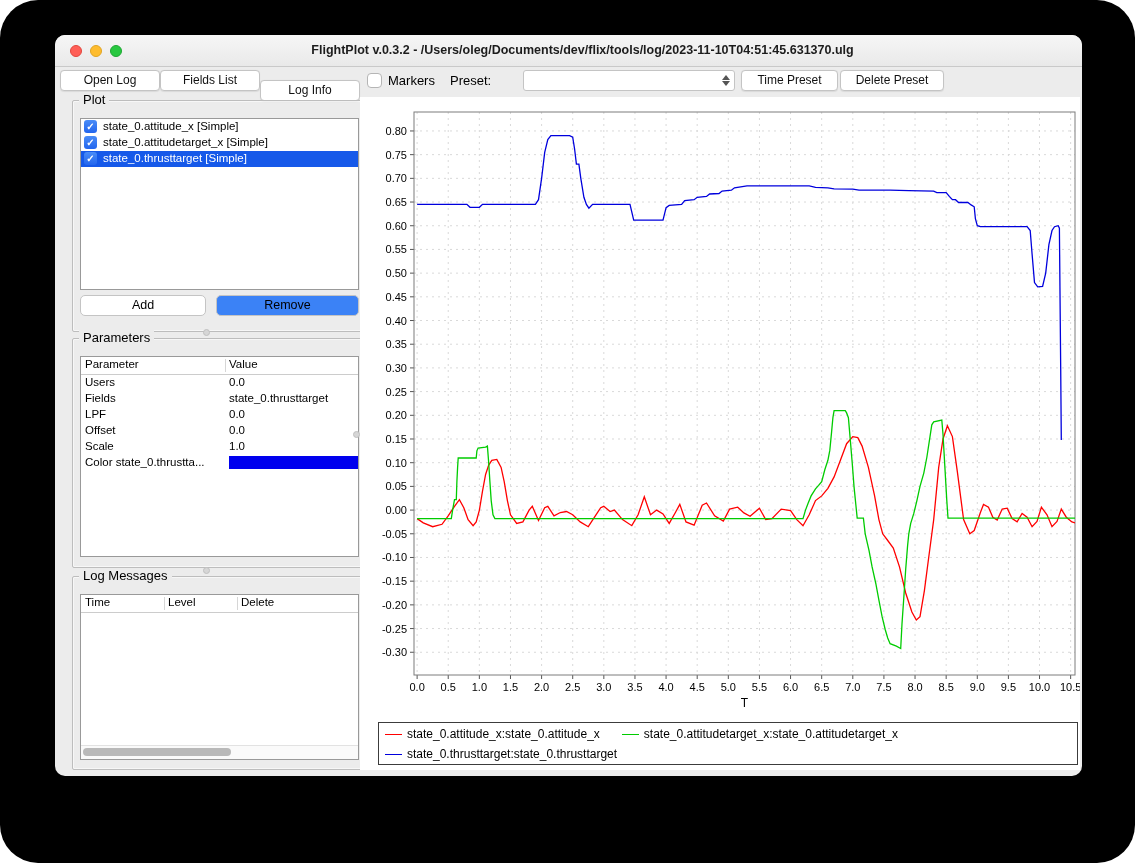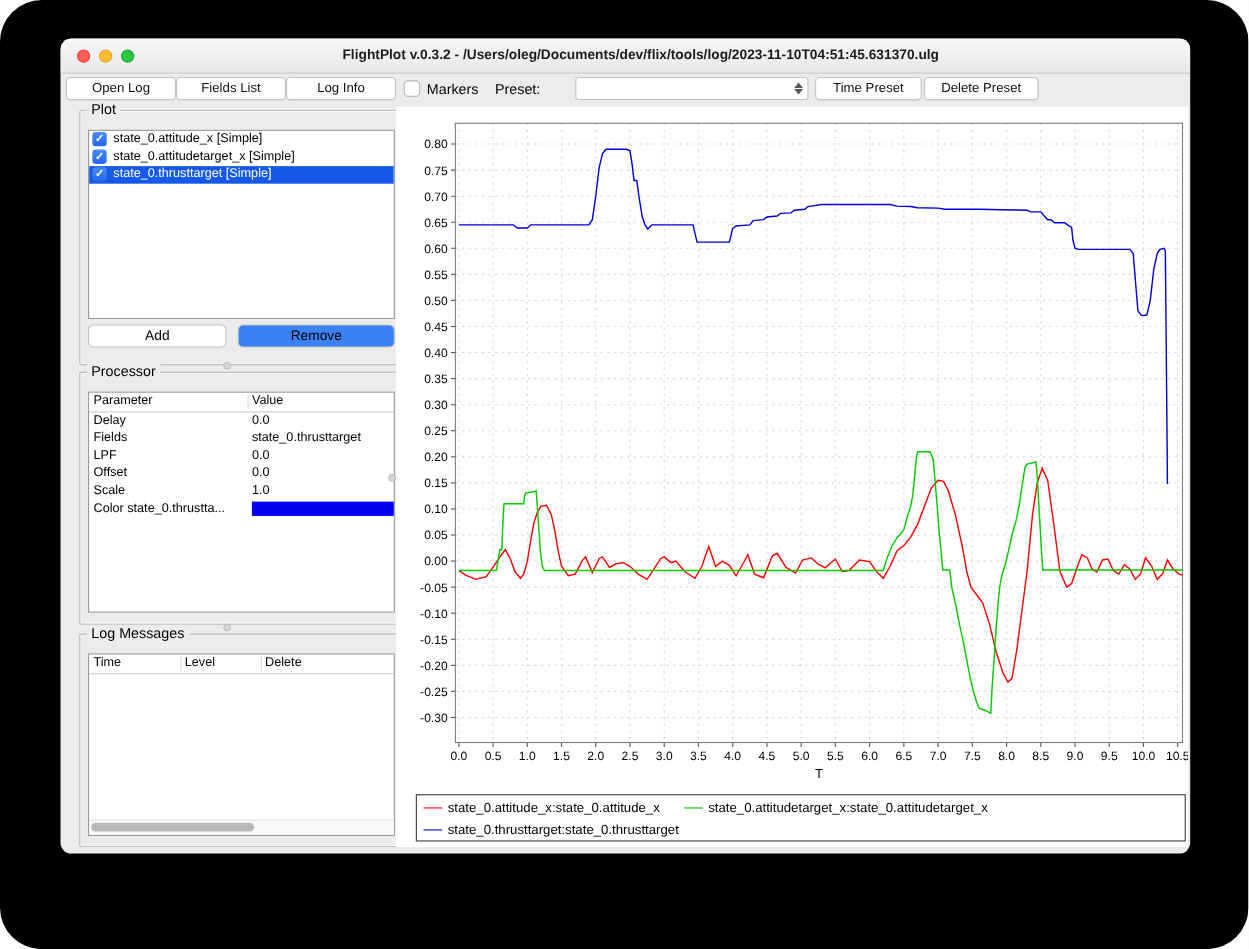--- a/index.html
+++ b/index.html
@@ -10,21 +10,21 @@
   #titlebar{position:absolute;left:0;top:0;width:100%;height:31px;background:linear-gradient(#f6f6f6,#e9e9e9);border-bottom:1px solid #c9c9c9;}
   .tl{position:absolute;top:10px;width:12px;height:12px;border-radius:50%;}
   #tl-close{left:15px;background:#ff5f57;border:1px solid #e2463d;box-sizing:border-box;}
   #tl-min{left:35px;background:#febc2e;border:1px solid #e0a423;box-sizing:border-box;}
   #tl-zoom{left:55px;background:#28c840;border:1px solid #1ea733;box-sizing:border-box;}
   #title-text{position:absolute;left:0;right:0;top:0;height:31px;line-height:31px;text-align:center;font-size:12.5px;font-weight:bold;color:#1c1c1c;padding-left:28px;}
   
   .btn{position:absolute;height:21px;background:#fff;border:1px solid #c4c4c4;border-radius:4px;font-size:12px;color:#111;text-align:center;line-height:19px;box-sizing:border-box;box-shadow:0 .5px 1px rgba(0,0,0,.08);}
   #btn-open{left:5px;top:35px;width:100px;}
   #btn-fields{left:105px;top:35px;width:100px;}
-  #btn-loginfo{left:205px;top:35px;width:100px;text-align:center;}
+  #btn-loginfo{left:205px;top:45px;width:100px;text-align:center;}
   #markers-box{position:absolute;left:312px;top:38px;width:15px;height:15px;background:#fff;border:1px solid #b5b5b5;border-radius:4px;box-sizing:border-box;}
   #markers-label{position:absolute;left:333px;top:38px;font-size:13px;color:#000;}
   #preset-label{position:absolute;left:395px;top:38px;font-size:13px;color:#000;}
   #preset-combo{position:absolute;left:468px;top:35px;width:212px;height:21px;background:#fff;border:1px solid #c4c4c4;border-radius:3px;box-sizing:border-box;}
   #preset-value{position:absolute;left:6px;top:2px;font-size:12px;color:#000;}
   .spin{position:absolute;right:4px;width:0;height:0;border-left:4px solid transparent;border-right:4px solid transparent;}
   .spin.up{top:4px;border-bottom:5px solid #555;}
   .spin.down{bottom:4px;border-top:5px solid #555;}
   #btn-save{left:686px;top:35px;width:97px;}
   #btn-delete{left:785px;top:35px;width:104px;}
@@ -108,30 +108,30 @@
           </div>
         </div>
     </div>
     <div id="btn-add">Add</div>
     <div id="btn-remove">Remove</div>
   </div>
 
   <div class="split-dot" style="left:148px;top:294px;"></div>
 
   <div class="group" id="group-params">
-    <span class="group-title">Processor</span>
+    <span class="group-title">Parameters</span>
     <div class="table" id="params-table">
       <div class="thead">
         <span class="col" style="left:4px;">Parameter</span>
         <span class="col" style="left:148px;">Value</span>
         <span class="vsep" style="left:144px;"></span>
       </div>
       <div id="param-rows">
           <div class="prow">
-            <span class="c1">Delay</span>
+            <span class="c1">Users</span>
             <span class="c2">0.0</span>
           </div>
           <div class="prow">
             <span class="c1">Fields</span>
             <span class="c2">state_0.thrusttarget</span>
           </div>
           <div class="prow">
             <span class="c1">LPF</span>
             <span class="c2">0.0</span>
           </div>

